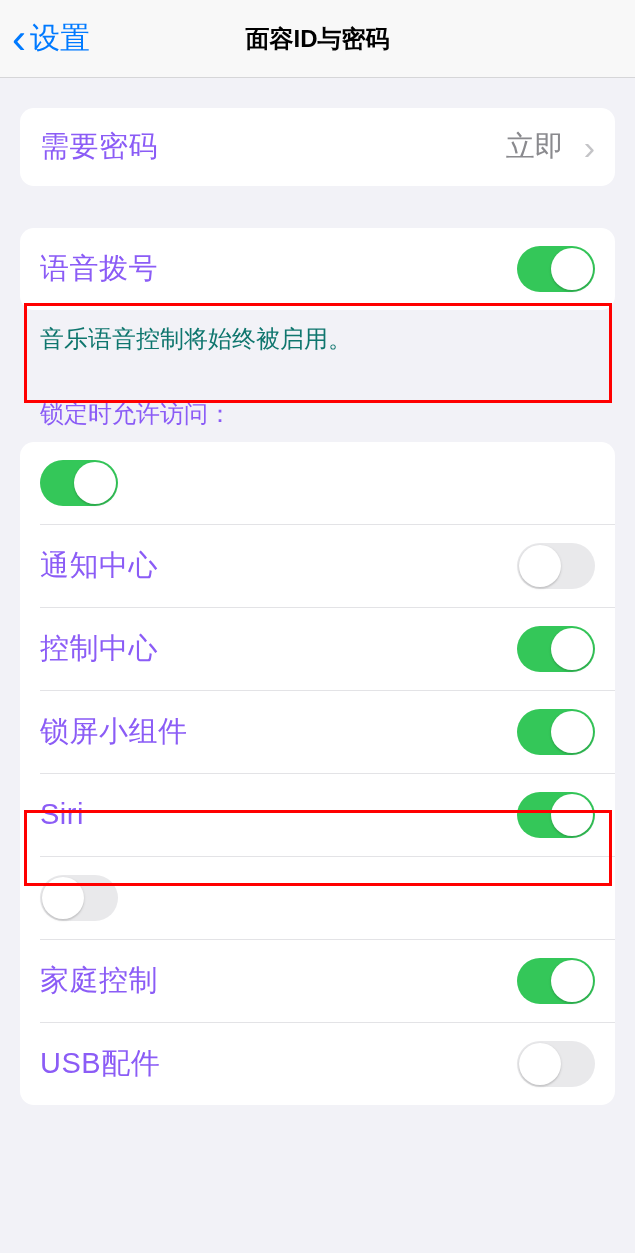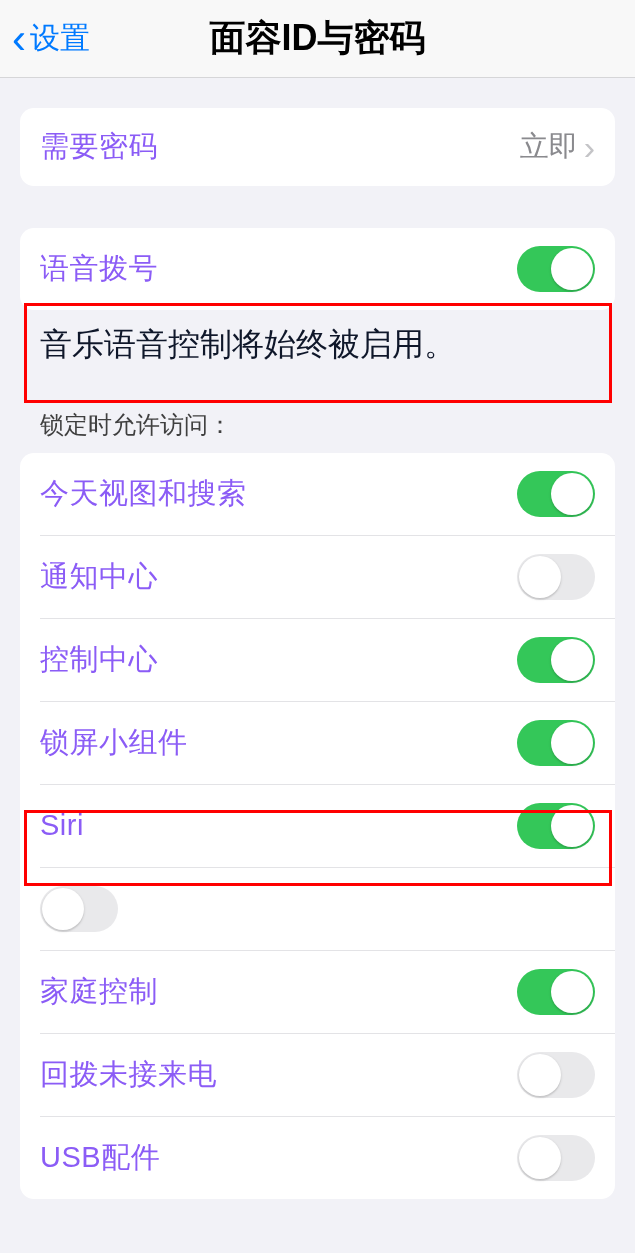--- a/index.html
+++ b/index.html
@@ -33,21 +33,21 @@
     .back-chevron {
       font-size: 42px;
       font-weight: 500;
       margin-right: 4px;
       line-height: 1;
     }
     .header-title {
       position: absolute;
       left: 50%;
       transform: translateX(-50%);
-      font-size: 36px;
+      font-size: 24px;
       font-weight: 600;
       color: #000;
     }
     .content {
       padding: 0 20px;
     }
     .group {
       background: #fff;
       border-radius: 14px;
       overflow: hidden;
@@ -74,21 +74,21 @@
       border-top: 1px solid #e3e3e6;
     }
     .row-label {
       font-size: 29px;
       color: #8b5cf6;
       letter-spacing: 0.5px;
     }
     .row-value {
       font-size: 29px;
       color: #8a8a8e;
-      margin-right: 6px;
+      margin-right: 20px;
       text-align: center;
     }
     .row-right {
       display: flex;
       align-items: center;
     }
     .chevron-right {
       color: #c4c4c7;
       font-size: 34px;
       font-weight: 500;
@@ -115,28 +115,28 @@
       top: 2px;
       box-shadow: 0 1px 3px rgba(0,0,0,0.15), 0 2px 1px rgba(0,0,0,0.06);
     }
     .toggle.on .toggle-knob {
       right: 2px;
     }
     .toggle.off .toggle-knob {
       left: 2px;
     }
     .footer-text {
-      font-size: 32px;
-      color: #0f172a;
+      font-size: 24px;
+      color: #0f766e;
       padding: 12px 20px 0 20px;
       line-height: 1.4;
     }
     .section-header {
       font-size: 24px;
-      color: #404040;
+      color: #8b5cf6;
       padding: 0 20px 12px 20px;
     }
     .section-spacer {
       height: 42px;
     }
     .highlight-box {
       position: absolute;
       border: 3px solid #ff0000;
       pointer-events: none;
     }
@@ -195,21 +195,20 @@
   </div>
 
   <div class="footer-text">音乐语音控制将始终被启用。</div>
 
   <div class="section-spacer"></div>
 
   <div class="section-header">锁定时允许访问：</div>
 
   <div class="group" id="lock-group">
   <div class="row">
-          <span class="row-label">今天视图和搜索</span>
           <div class="toggle on">
             <div class="toggle-knob"></div>
           </div>
         </div>
         <div class="row">
           <span class="row-label">通知中心</span>
           <div class="toggle off">
             <div class="toggle-knob"></div>
           </div>
         </div>
@@ -236,26 +235,20 @@
             <div class="toggle-knob"></div>
           </div>
         </div>
         <div class="row">
           <span class="row-label">家庭控制</span>
           <div class="toggle on">
             <div class="toggle-knob"></div>
           </div>
         </div>
         <div class="row">
-          <span class="row-label">回拨未接来电</span>
-          <div class="toggle off">
-            <div class="toggle-knob"></div>
-          </div>
-        </div>
-        <div class="row">
           <span class="row-label">USB配件</span>
           <div class="toggle off">
             <div class="toggle-knob"></div>
           </div>
         </div>
       </div>
 
 </div>
 
 <div class="highlight-box hb1"></div>

